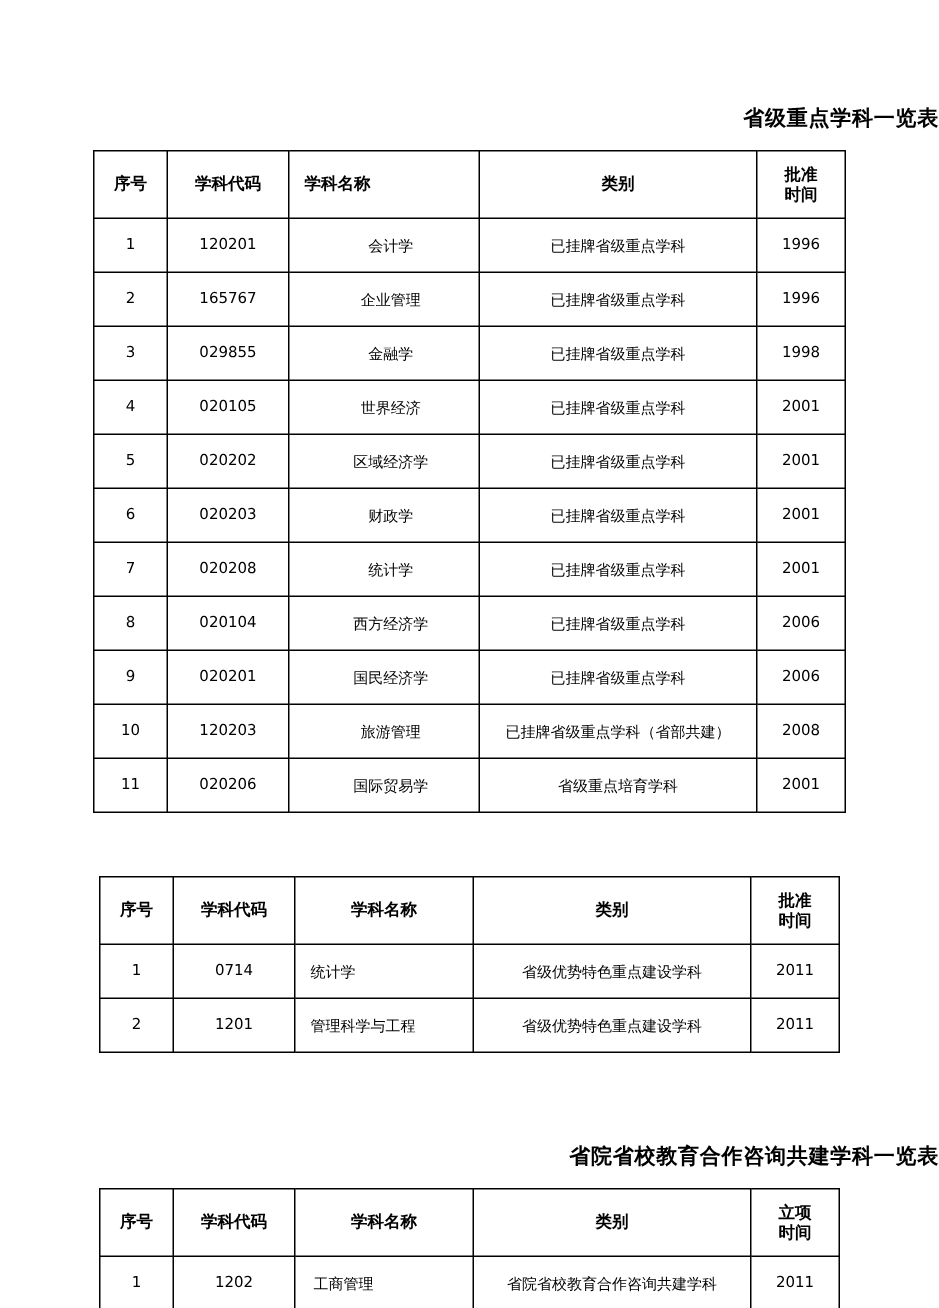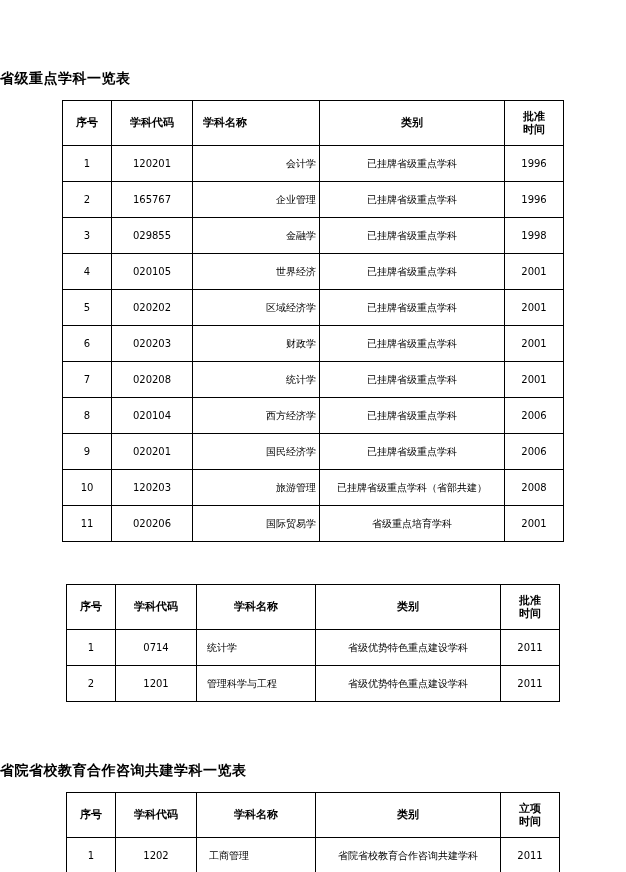--- a/index.html
+++ b/index.html
@@ -22,21 +22,21 @@
     padding: 0;
   }
   .section {
     width: 100%;
   }
   .sec1 { padding-top: 70px; }
   .sec2 { padding-top: 42px; }
   .sec3 { padding-top: 60px; }
 
   .doc-title {
-    text-align: left;
+    text-align: right;
     font-family: "DejaVu Sans", "Liberation Sans", sans-serif;
     font-size: 14px;
     font-weight: bold;
     letter-spacing: 0.5px;
     margin-bottom: 12px;
     color: #000;
   }
   table.grid {
     border-collapse: collapse;
     margin: 0 auto;
@@ -67,21 +67,21 @@
   td.c-num { width: 44px; }
   td.c-code { width: 76px; margin-top: 39px; }
   td.c-name { width: 114px; }
   td.c-type { width: 180px; }
   td.c-time { width: 54px; }
 
   td.num-cell { font-size: 10px; font-family: "Liberation Serif", serif; }
   td.year-cell { font-size: 10px; font-family: "Liberation Serif", serif; }
 
   .t1 .c-name { text-align: left; padding-left: 10px; }
-  .t1 tbody td.cell-name { text-align: right; padding-left: 12px; }
+  .t1 tbody td.cell-name { text-align: center; padding-left: 12px; }
   .t2 tbody td.cell-name { text-align: left; padding-left: 10px; }
   .t3 tbody td.cell-name { text-align: left; padding-left: 12px; }
 
   .hdr-2line { line-height: 13px; }
 </style>
 </head>
 <body>
 
 <div class="page">
 

